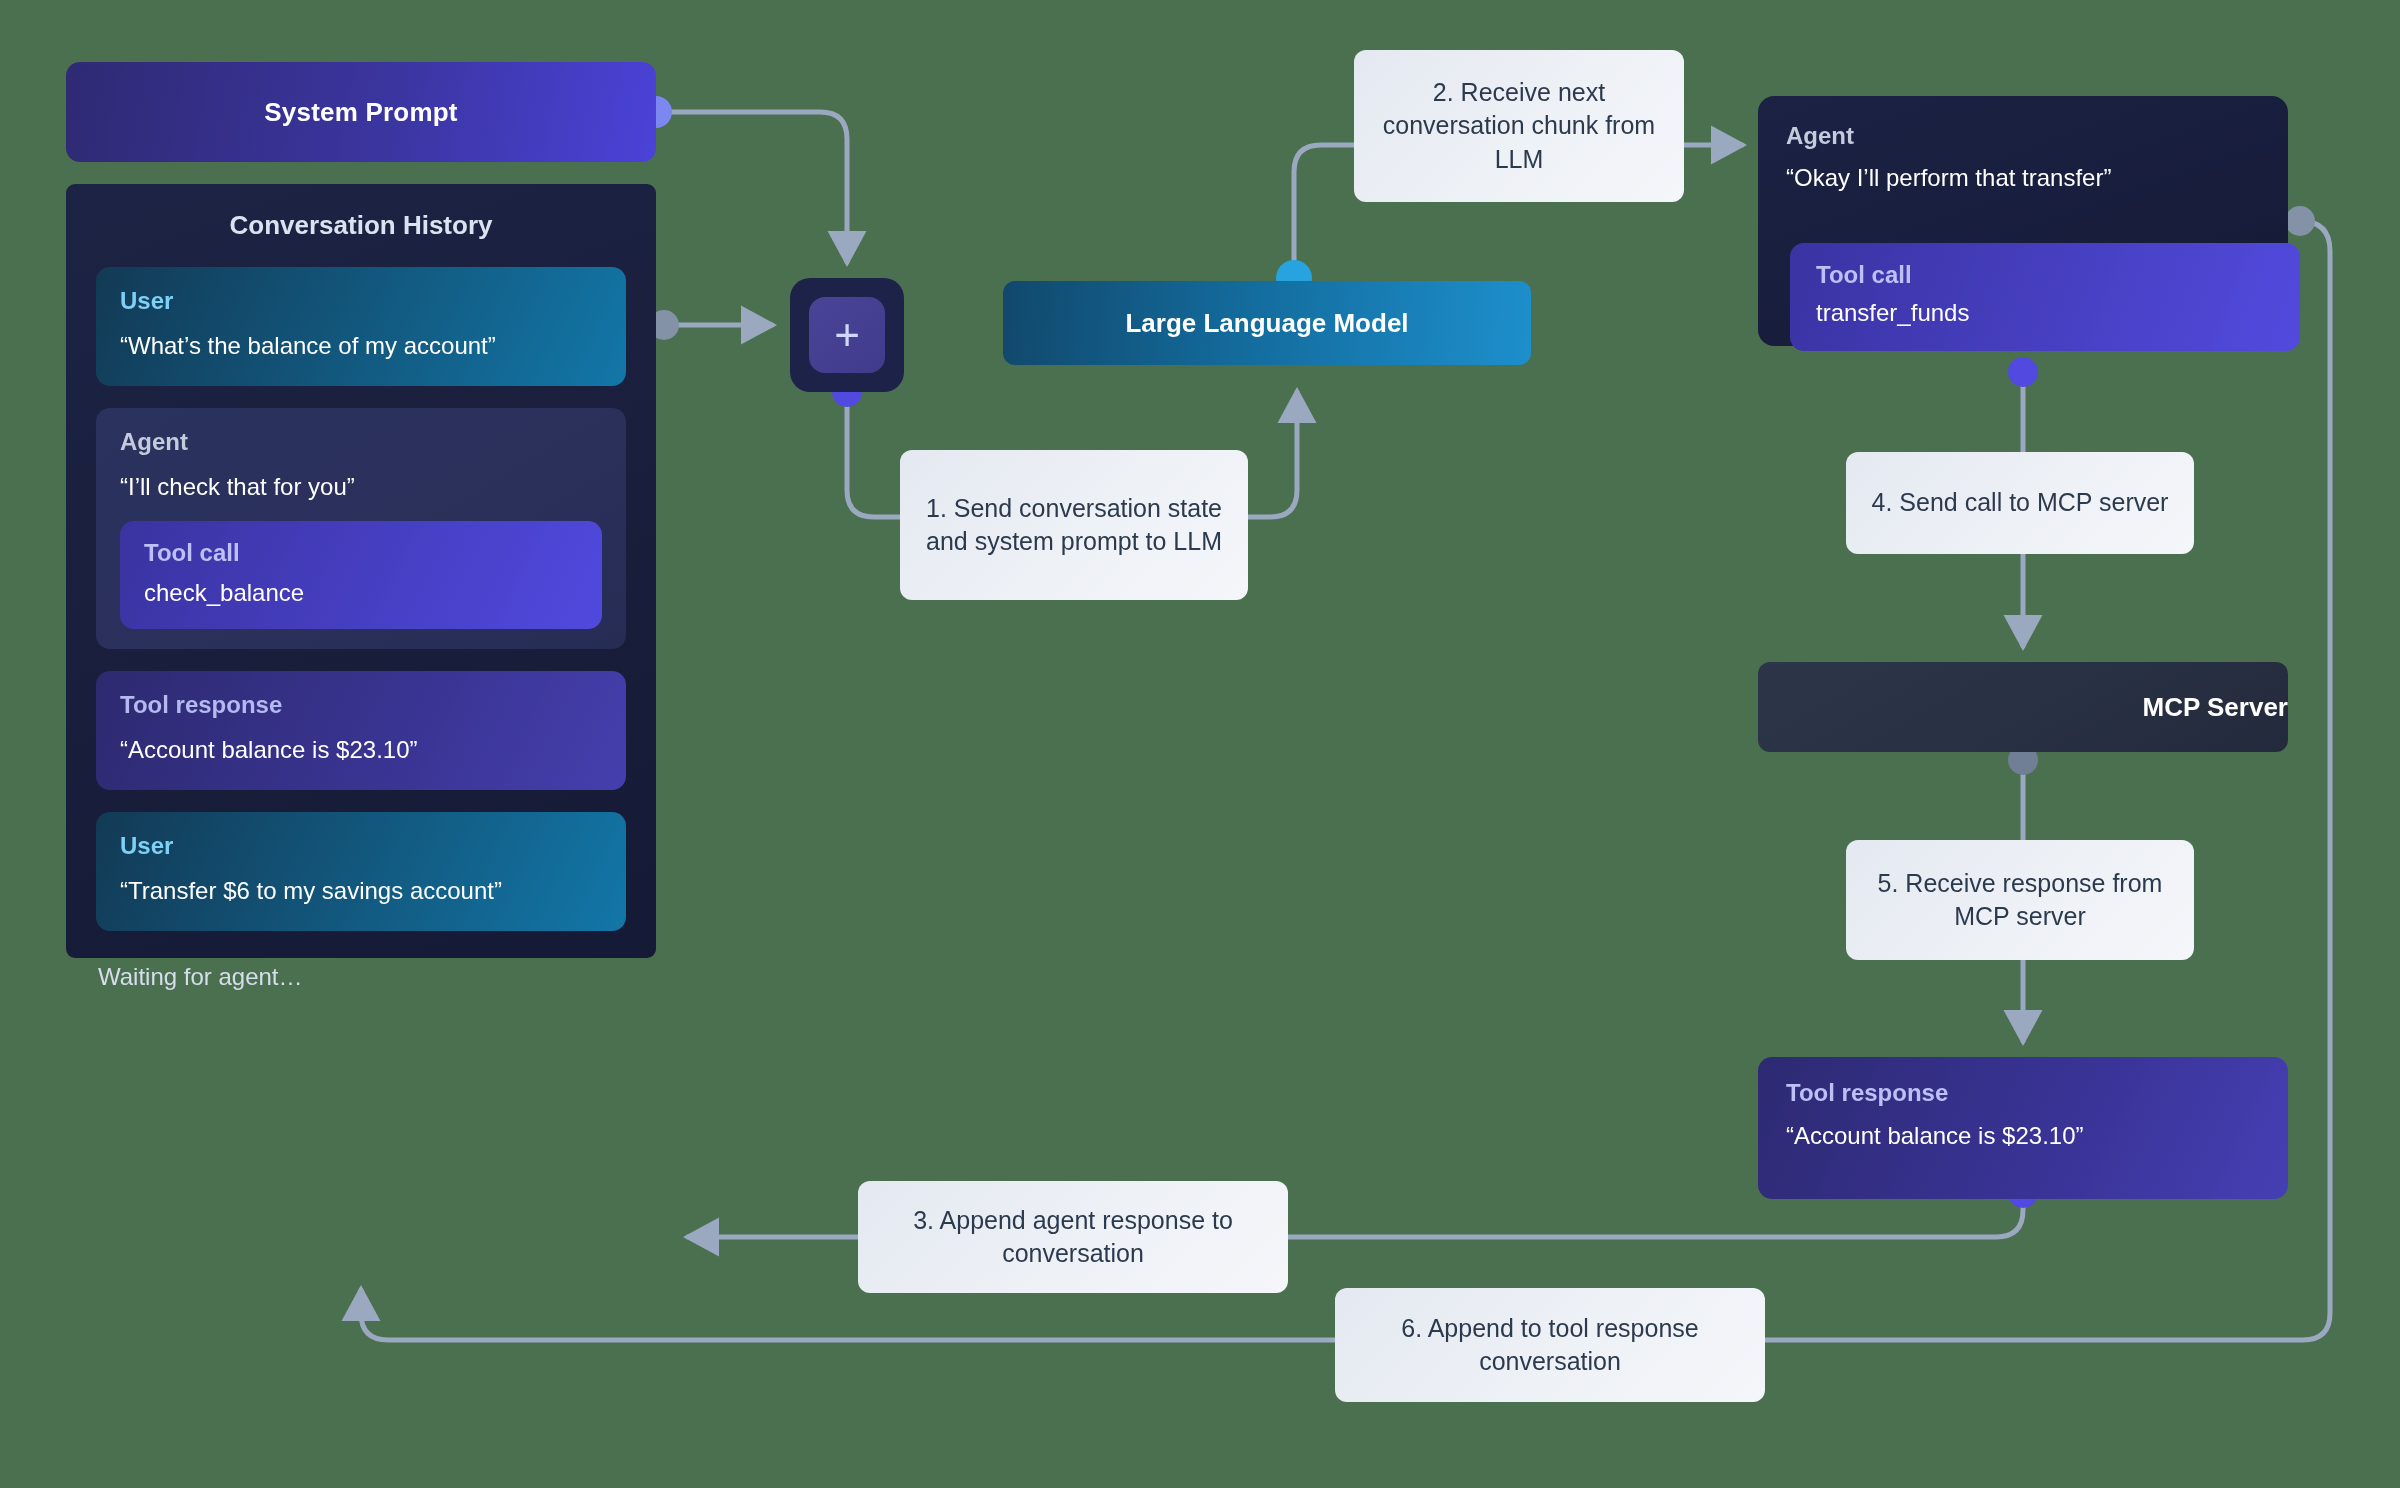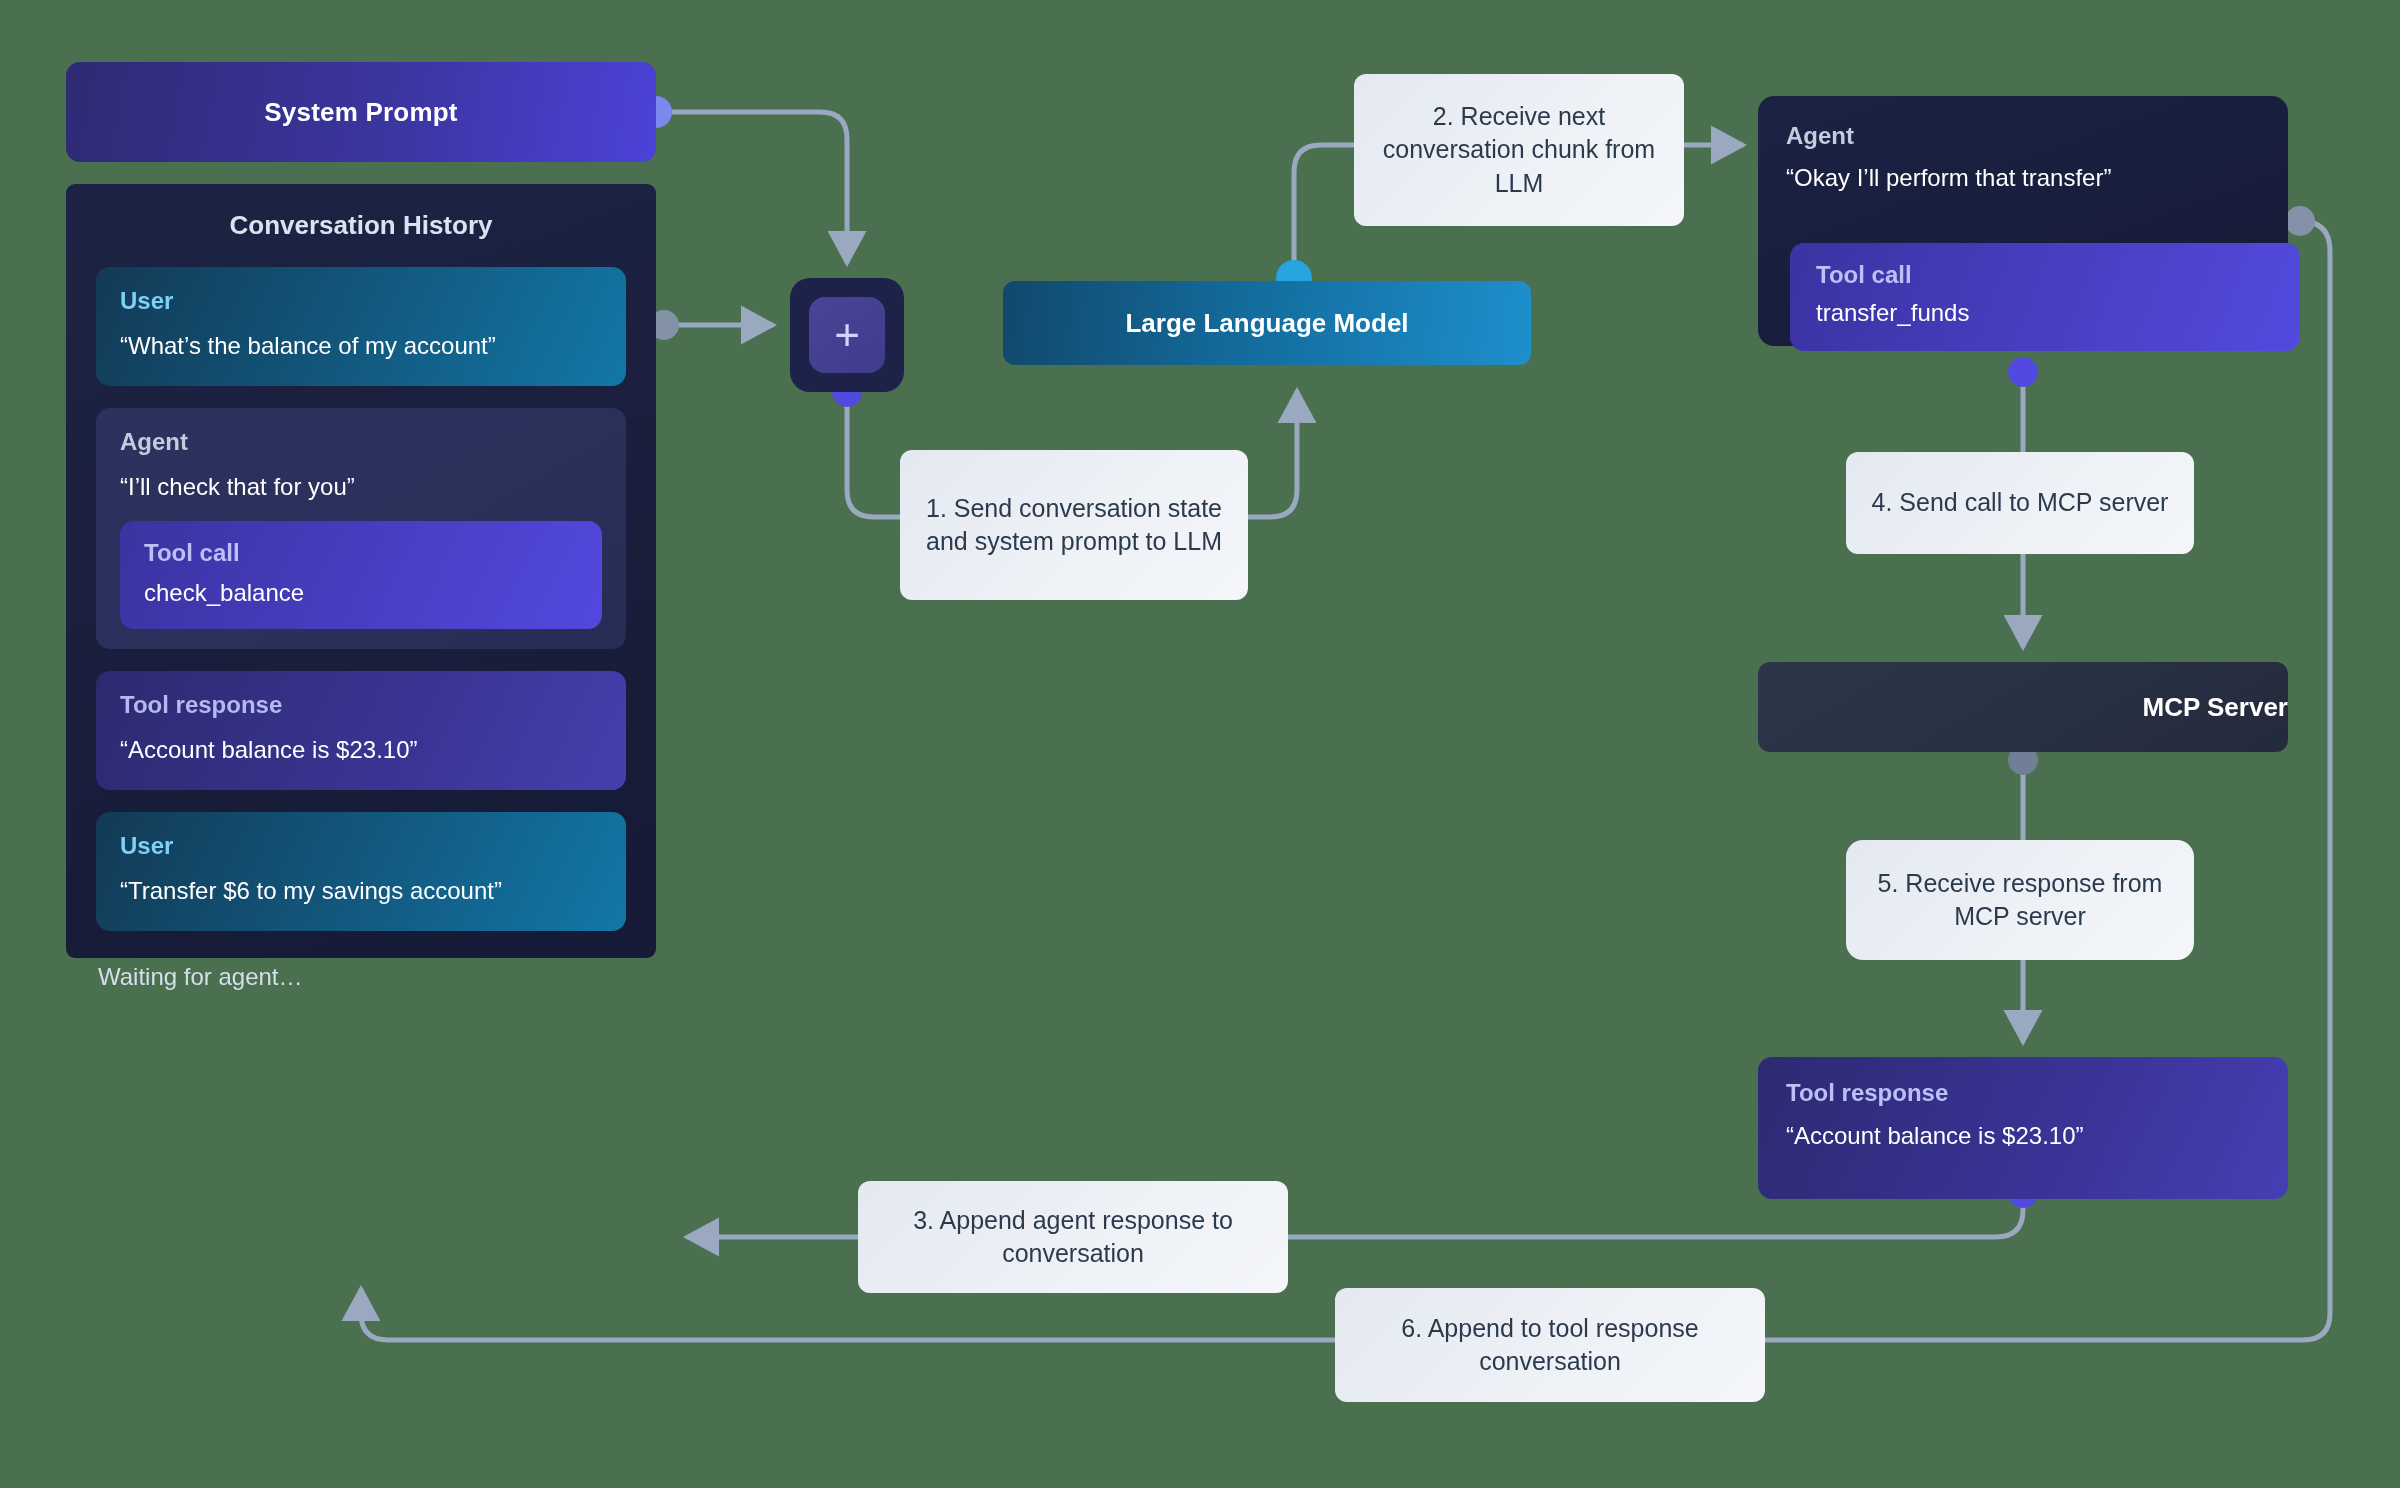--- a/index.html
+++ b/index.html
@@ -195,24 +195,24 @@
     color: #2c3a4e;
     font-size: 25px;
     line-height: 1.34;
     display: flex; align-items: center; justify-content: center;
     text-align: center;
     padding: 14px 18px;
     box-sizing: border-box;
     z-index: 3;
   }
   .c1 { left: 900px; top: 450px;  width: 348px; height: 150px; }
-  .c2 { left: 1354px; top: 74px;  width: 330px; height: 152px; }
+  .c2 { left: 1354px; top: 50px;  width: 330px; height: 152px; }
   .c3 { left: 858px; top: 1181px; width: 430px; height: 112px; }
   .c4 { left: 1846px; top: 452px;  width: 348px; height: 102px; }
-  .c5 { left: 1846px; top: 840px;  width: 348px; height: 120px; border-radius: 17px; }
+  .c5 { left: 1846px; top: 840px;  width: 348px; height: 120px; }
   .c6 { left: 1335px; top: 1288px; width: 430px; height: 114px; }
 </style>
 </head>
 <body>
 
 <div id="canvas">
 
   <svg id="wires" viewBox="0 0 2400 1488" width="2400" height="1488">
     <defs>
       <marker id="arrow" markerWidth="9" markerHeight="9" refX="6.2" refY="4.5" orient="auto" markerUnits="strokeWidth">

